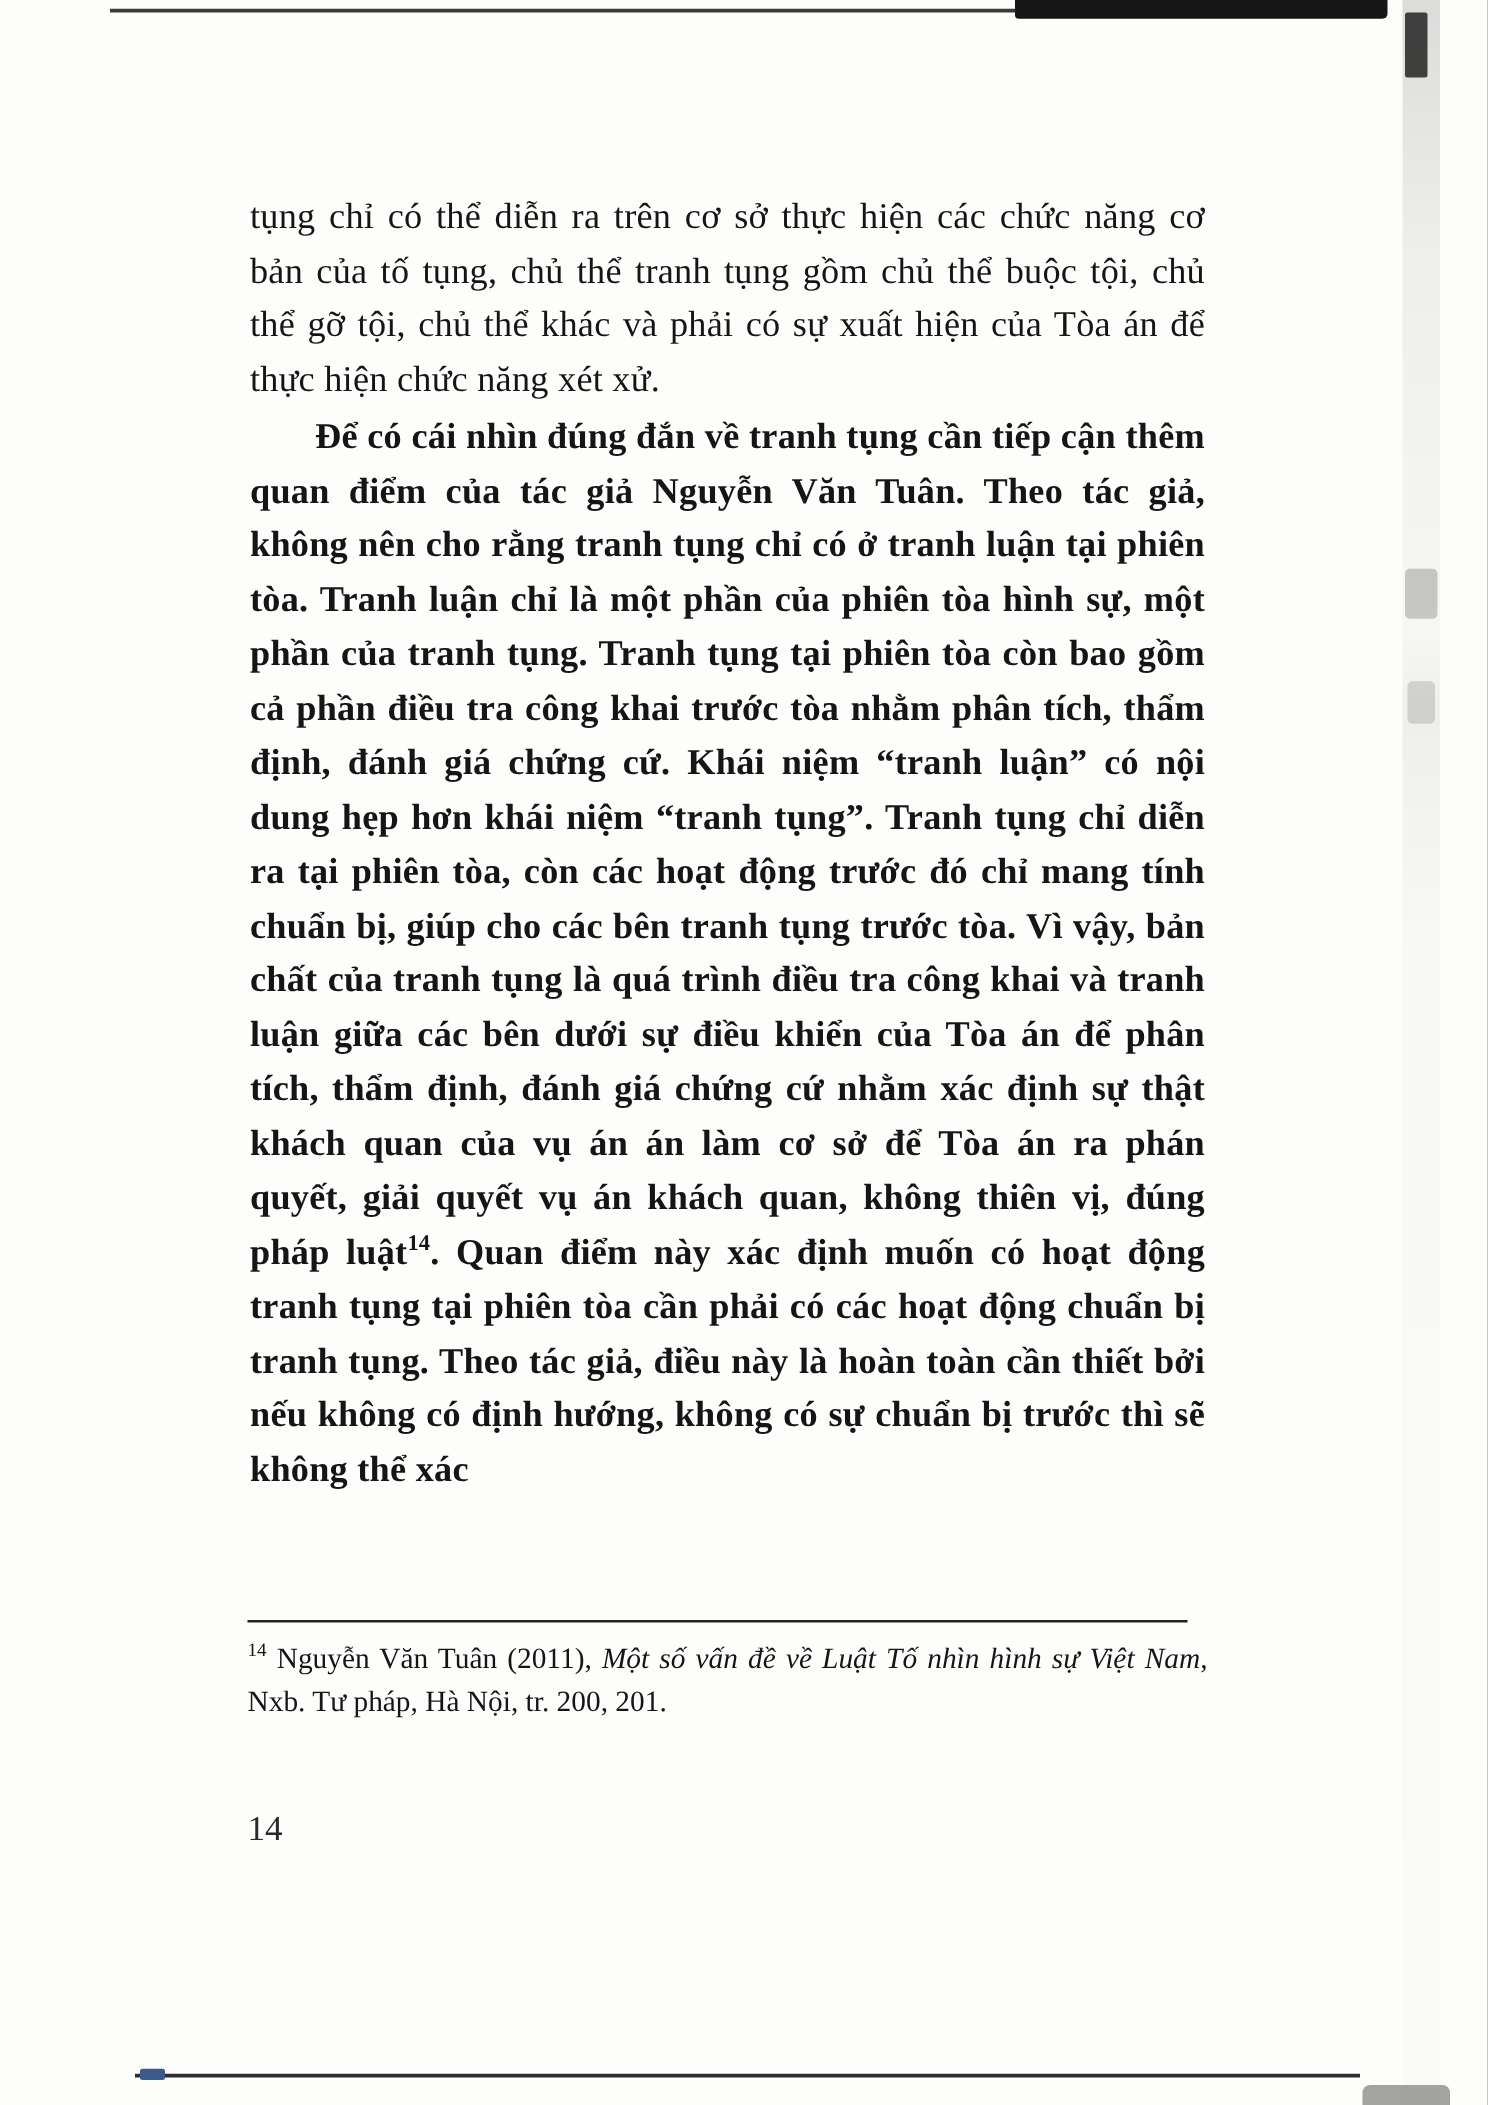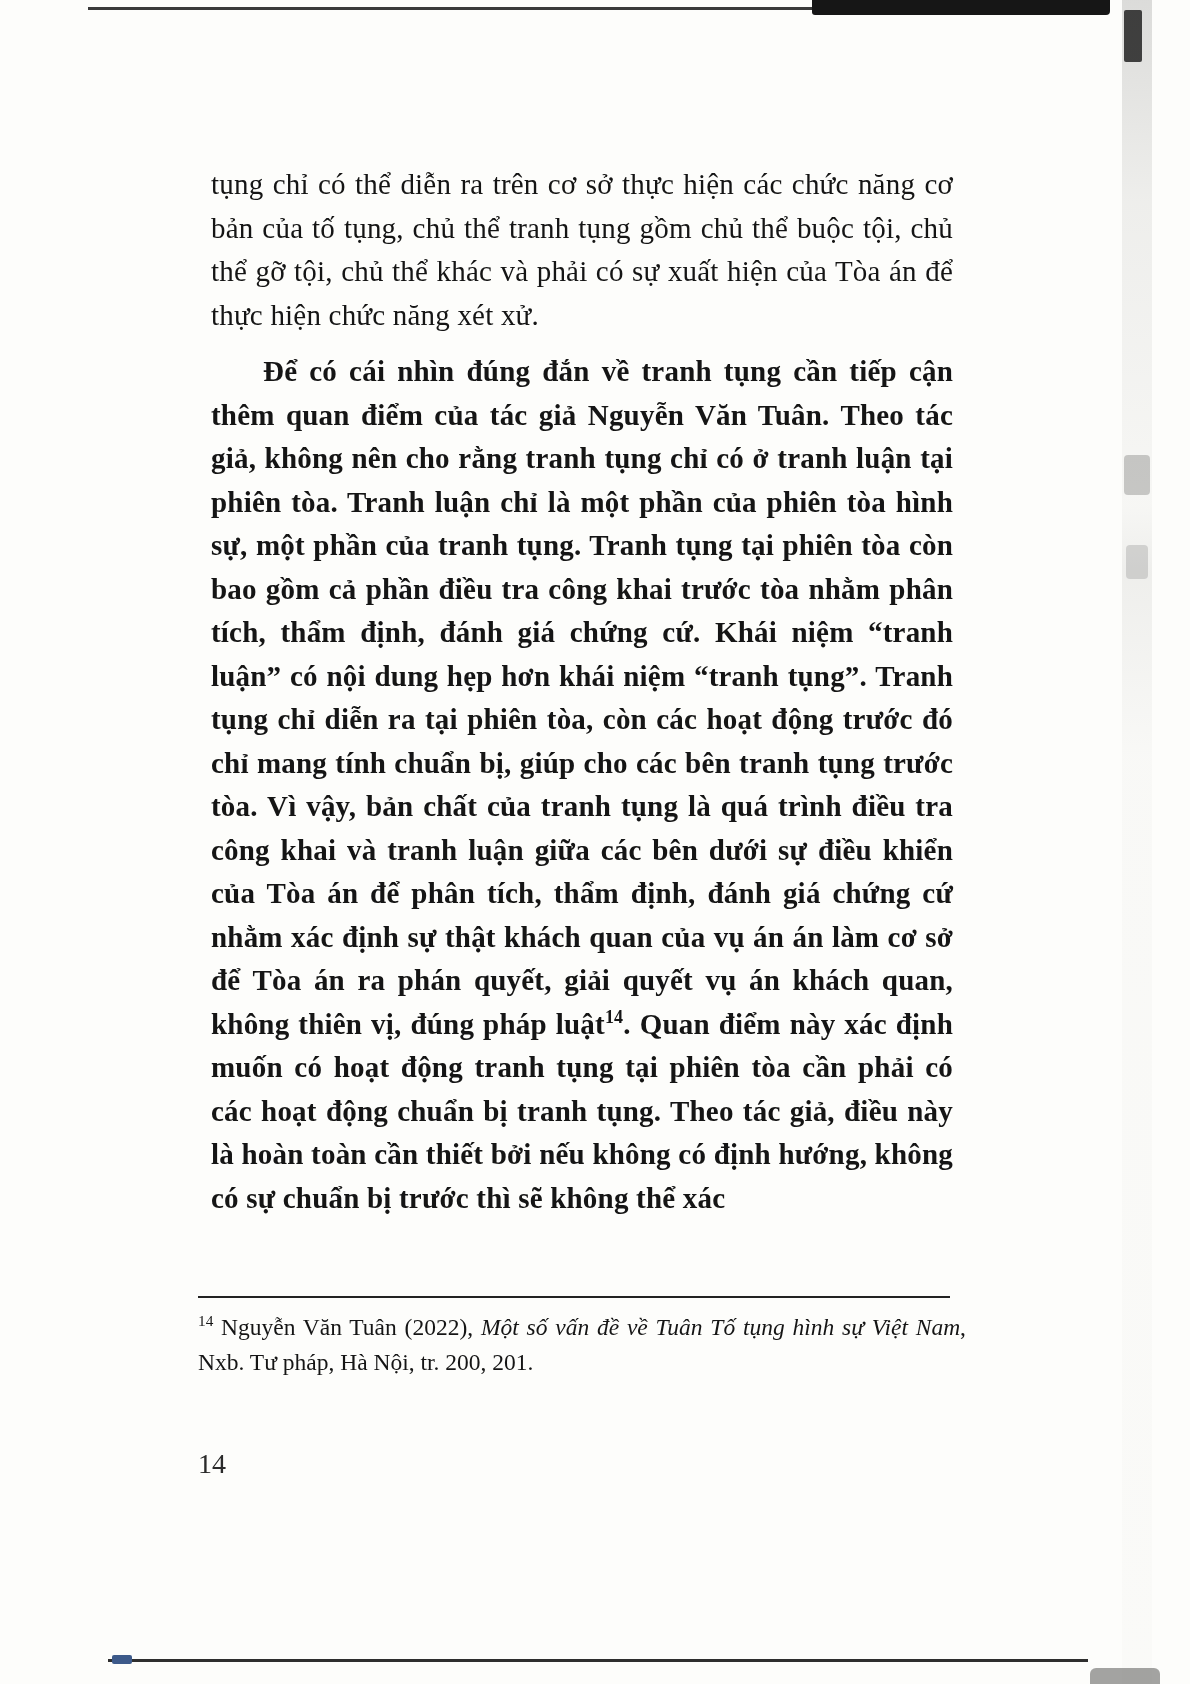--- a/index.html
+++ b/index.html
@@ -72,21 +72,21 @@
     position: absolute;
     left: 198px;
     top: 150px;
     width: 768px;
     font-size: 29px;
     line-height: 43.5px;
     text-align: justify;
     letter-spacing: 0.2px;
   }
   .body-text p {
-    margin: 13px;
+    margin: 2px;
   }
   .body-text p.indented {
     text-indent: 52px;
     font-weight: bold;
   }
   sup.fn-ref {
     font-size: 0.62em;
     line-height: 0;
     vertical-align: super;
   }
@@ -146,18 +146,18 @@
     <p>
       <span>tụng chỉ có thể diễn ra trên cơ sở thực hiện các chức năng cơ bản của tố tụng, chủ thể tranh tụng gồm chủ thể buộc tội, chủ thể gỡ tội, chủ thể khác và phải có sự xuất hiện của Tòa án để thực hiện chức năng xét xử.</span>
     </p>
     <p class="indented">
       <span>Để có cái nhìn đúng đắn về tranh tụng cần tiếp cận thêm quan điểm của tác giả Nguyễn Văn Tuân. Theo tác giả, không nên cho rằng tranh tụng chỉ có ở tranh luận tại phiên tòa. Tranh luận chỉ là một phần của phiên tòa hình sự, một phần của tranh tụng. Tranh tụng tại phiên tòa còn bao gồm cả phần điều tra công khai trước tòa nhằm phân tích, thẩm định, đánh giá chứng cứ. Khái niệm “tranh luận” có nội dung hẹp hơn khái niệm “tranh tụng”. Tranh tụng chỉ diễn ra tại phiên tòa, còn các hoạt động trước đó chỉ mang tính chuẩn bị, giúp cho các bên tranh tụng trước tòa. Vì vậy, bản chất của tranh tụng là quá trình điều tra công khai và tranh luận giữa các bên dưới sự điều khiển của Tòa án để phân tích, thẩm định, đánh giá chứng cứ nhằm xác định sự thật khách quan của vụ án án làm cơ sở để Tòa án ra phán quyết, giải quyết vụ án khách quan, không thiên vị, đúng pháp luật</span><sup class="fn-ref">14</sup><span>. Quan điểm này xác định muốn có hoạt động tranh tụng tại phiên tòa cần phải có các hoạt động chuẩn bị tranh tụng. Theo tác giả, điều này là hoàn toàn cần thiết bởi nếu không có định hướng, không có sự chuẩn bị trước thì sẽ không thể xác</span>
     </p>
   </div>
 
   <div class="footnote">
     <hr class="footnote-rule">
-    <span><sup>14</sup><span> Nguyễn Văn Tuân (2022), </span><em>Một số vấn đề về Tuân Tố tụng hình sự Việt Nam</em><span>, Nxb. Tư pháp, Hà Nội, tr. 200, 201.</span></span>
+    <span><sup>14</sup><span> Nguyễn Văn Tuân (2011), </span><em>Một số vấn đề về Luật Tố nhìn hình sự Việt Nam</em><span>, Nxb. Tư pháp, Hà Nội, tr. 200, 201.</span></span>
   </div>
 
   <div class="page-number">14</div>
 
 </div>
 
 </body></html>

